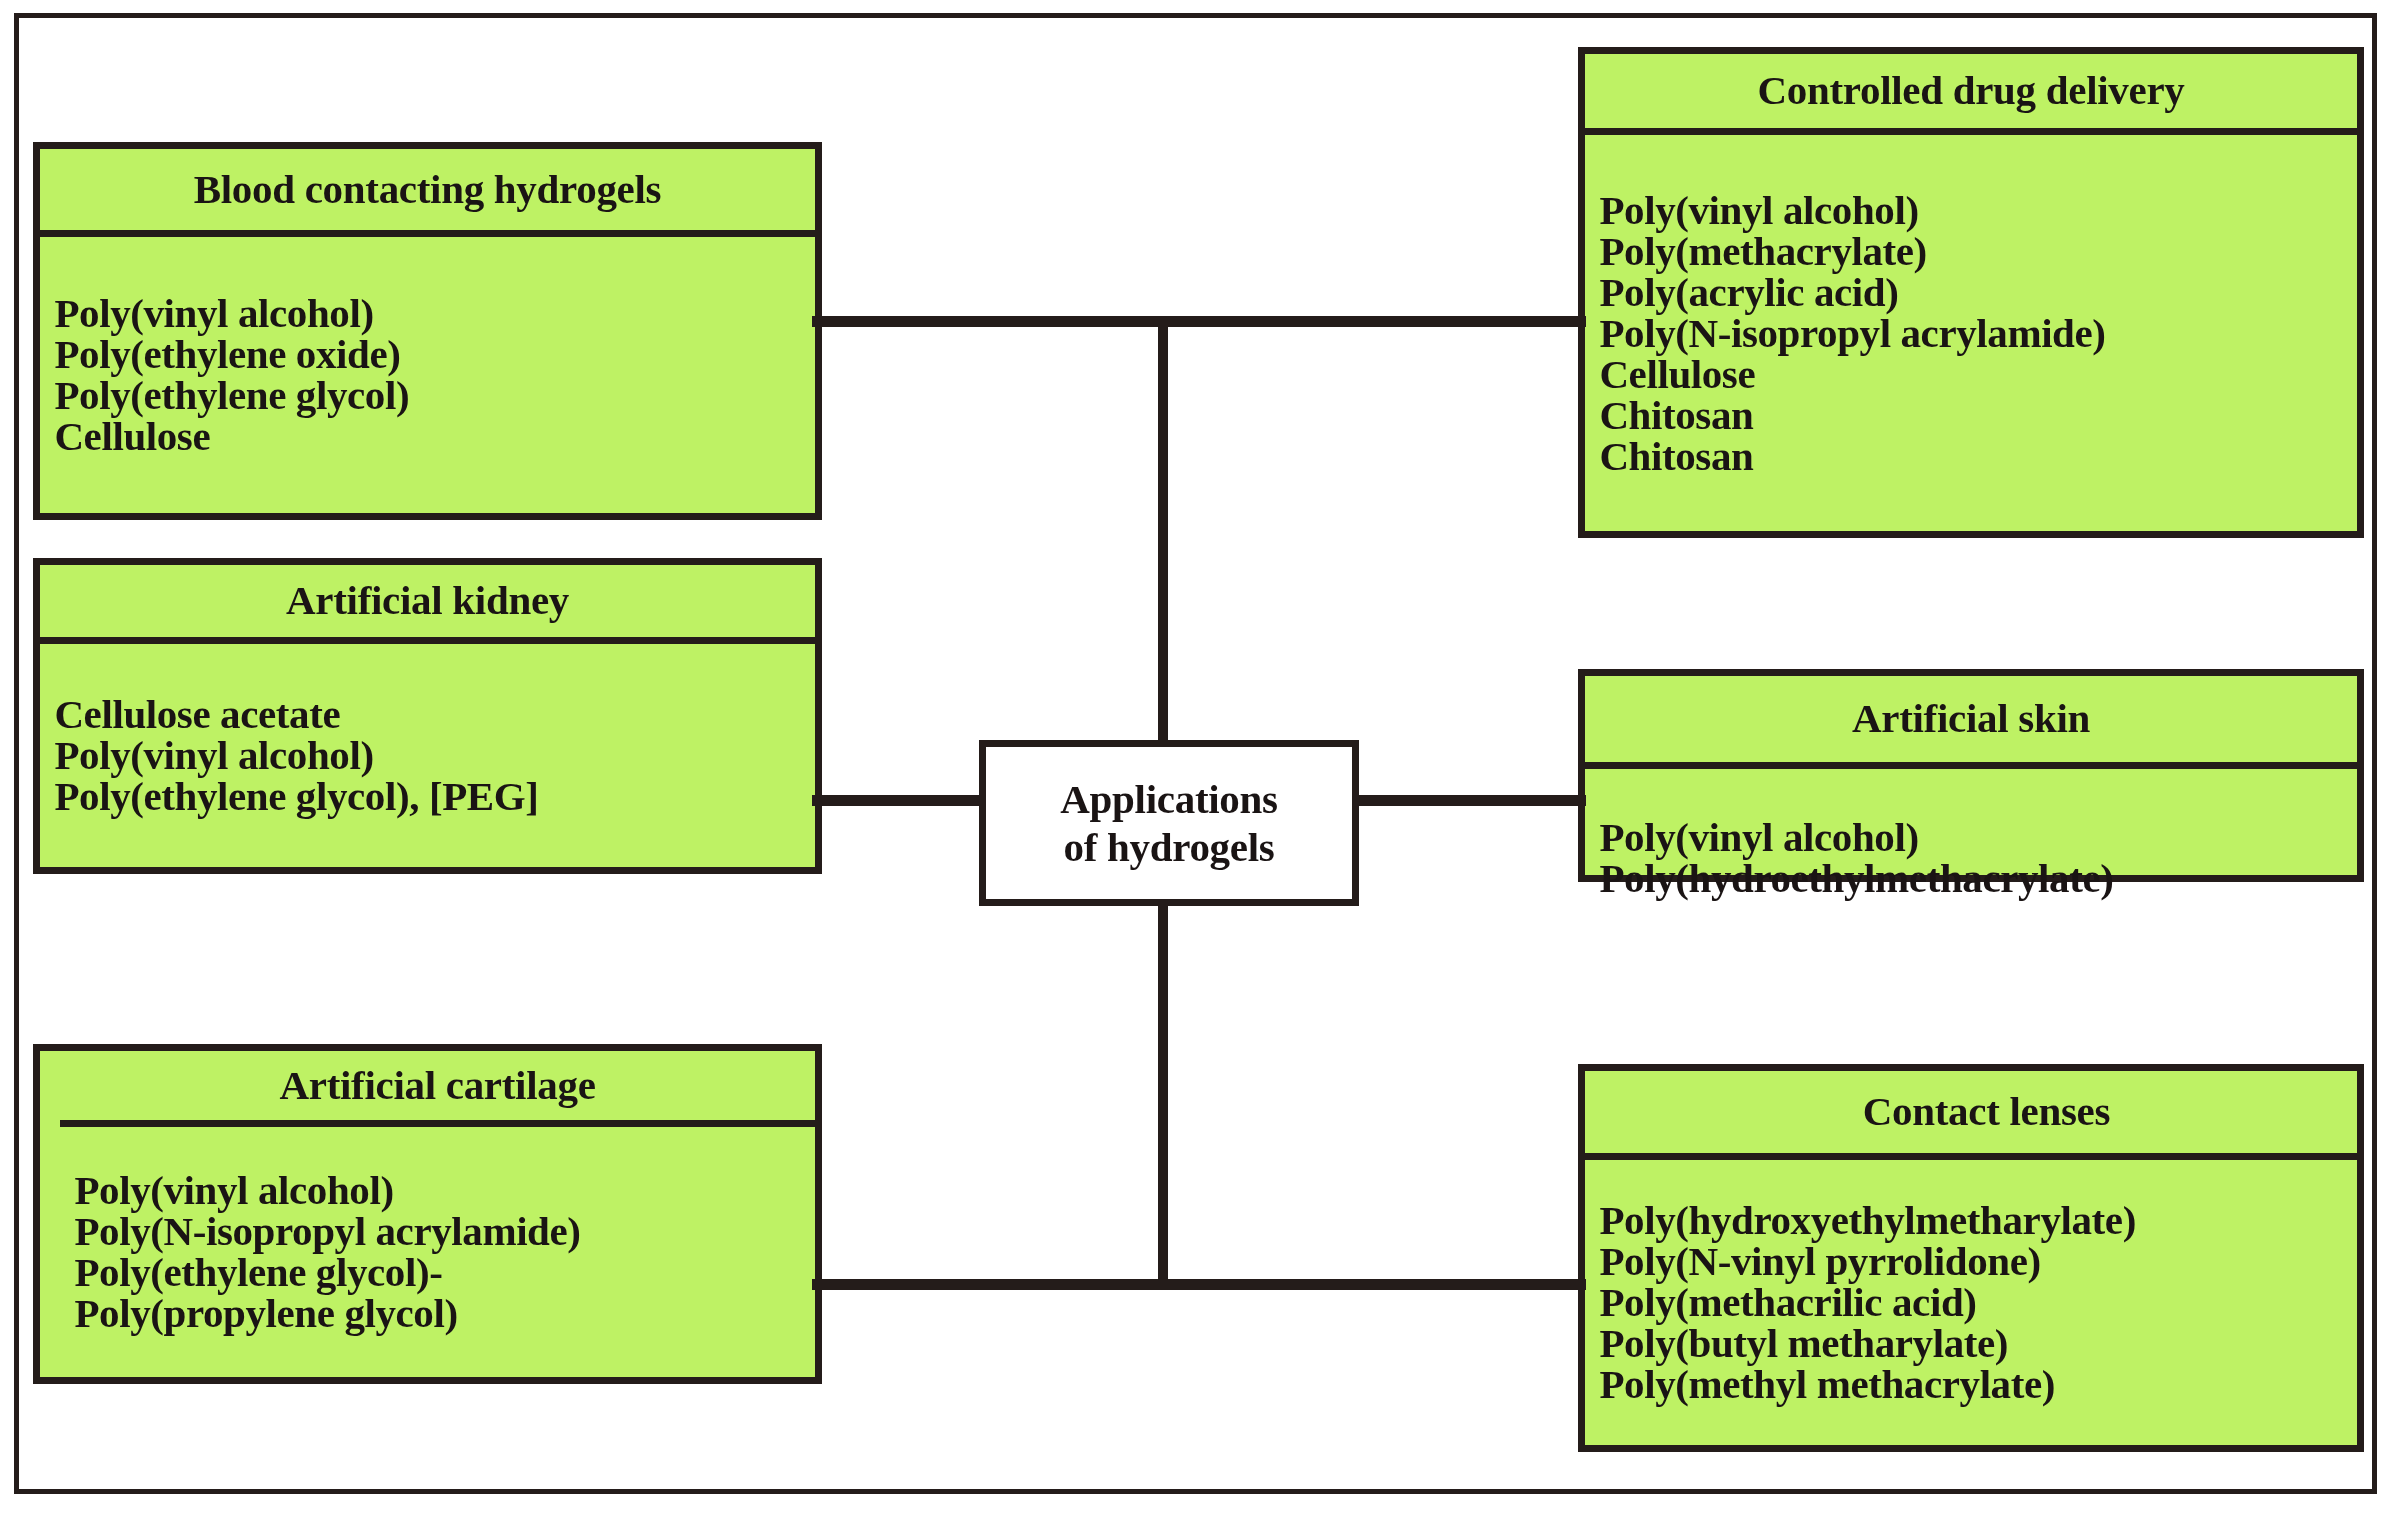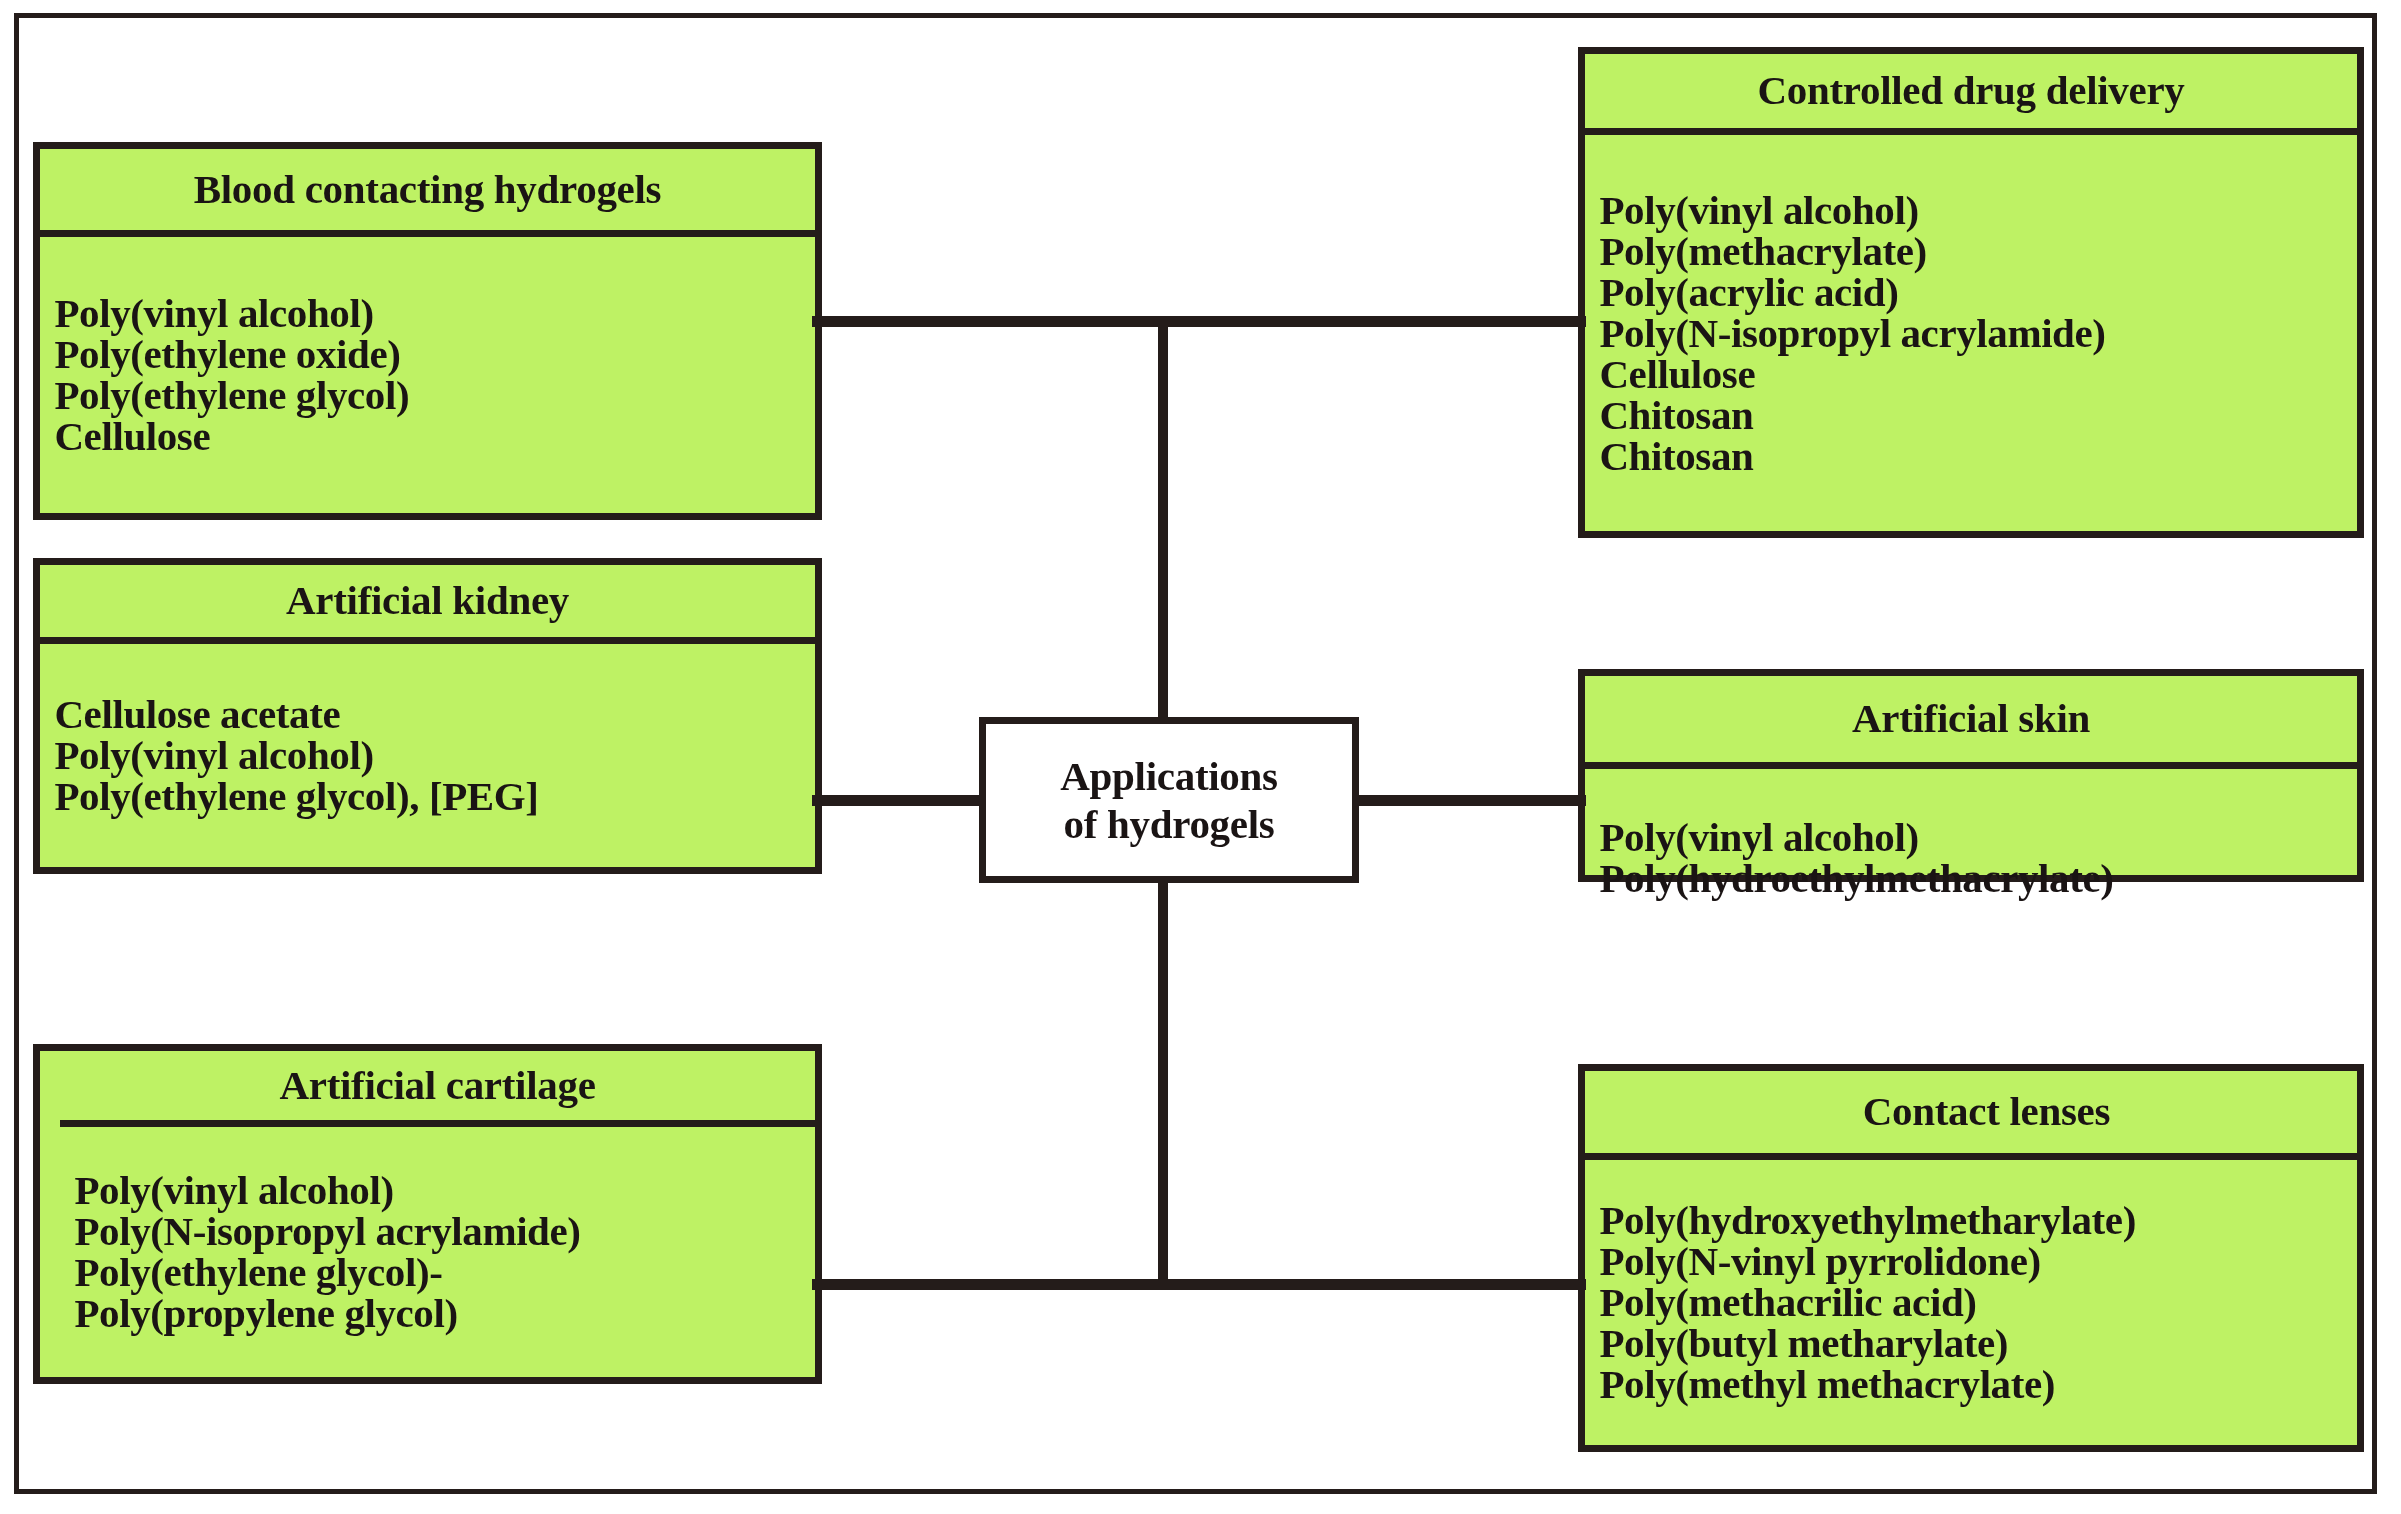--- a/index.html
+++ b/index.html
@@ -69,21 +69,21 @@
 
   #box-drug       {left:1578px;top:47px;   width:786px; height:491px;}
   #box-drug .box-header{height:81px;}
 
   #box-skin       {left:1578px;top:669px; width:786px; height:213px;gap:41px;}
   #box-skin .box-header{height:93px;}
 
   #box-lenses     {left:1578px;top:1064px; width:786px; height:388px;}
   #box-lenses .box-header{height:89px;padding-left:40px;}
 
-  #center         {left:979px;top:717px; width:380px;  height:166px;}
+  #center         {left:979px;top:740px; width:380px;  height:166px;}
 
   
   #conn-top-h   {left:812px; top:316px;  width:774px; height:10.5px;}
   #conn-vert    {left:1158px; top:316px;  width:9.8px;   height:969px;}
   #conn-mid-l   {left:812px; top:795px; width:177px;  height:10.5px;}
   #conn-mid-r   {left:1350px; top:795px; width:236px;  height:10.5px;}
   #conn-bot-h   {left:812px; top:1279px; width:774px; height:10.5px;}
 </style>
 </head>
 <body>

